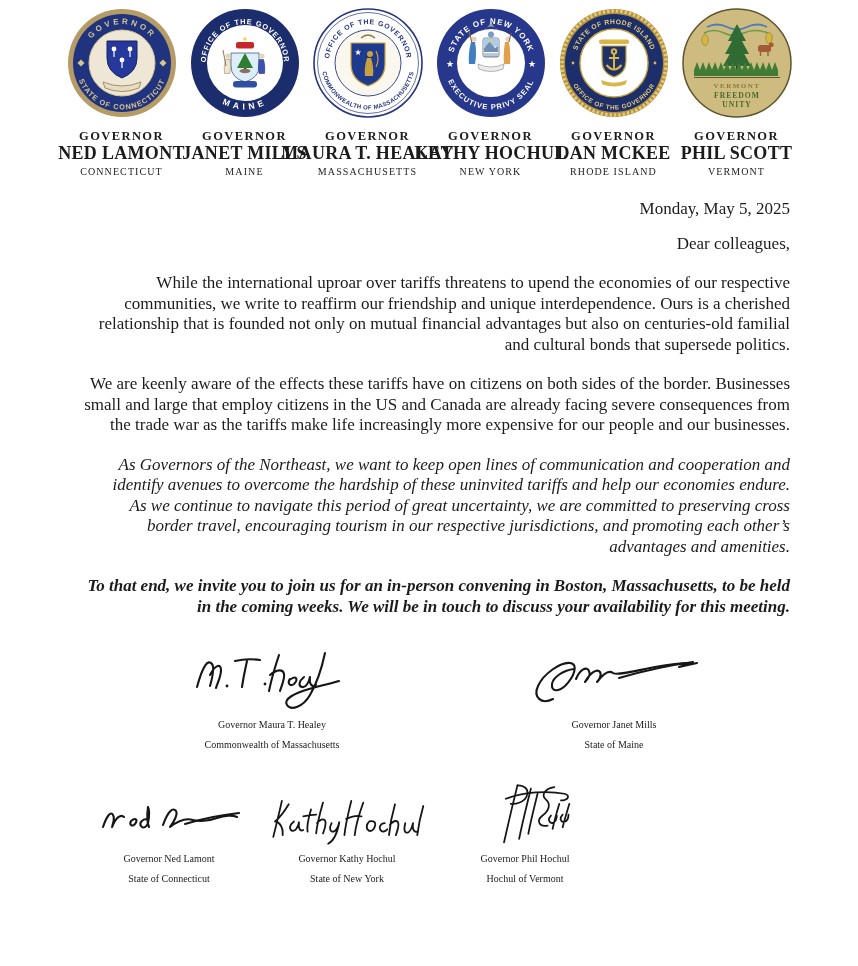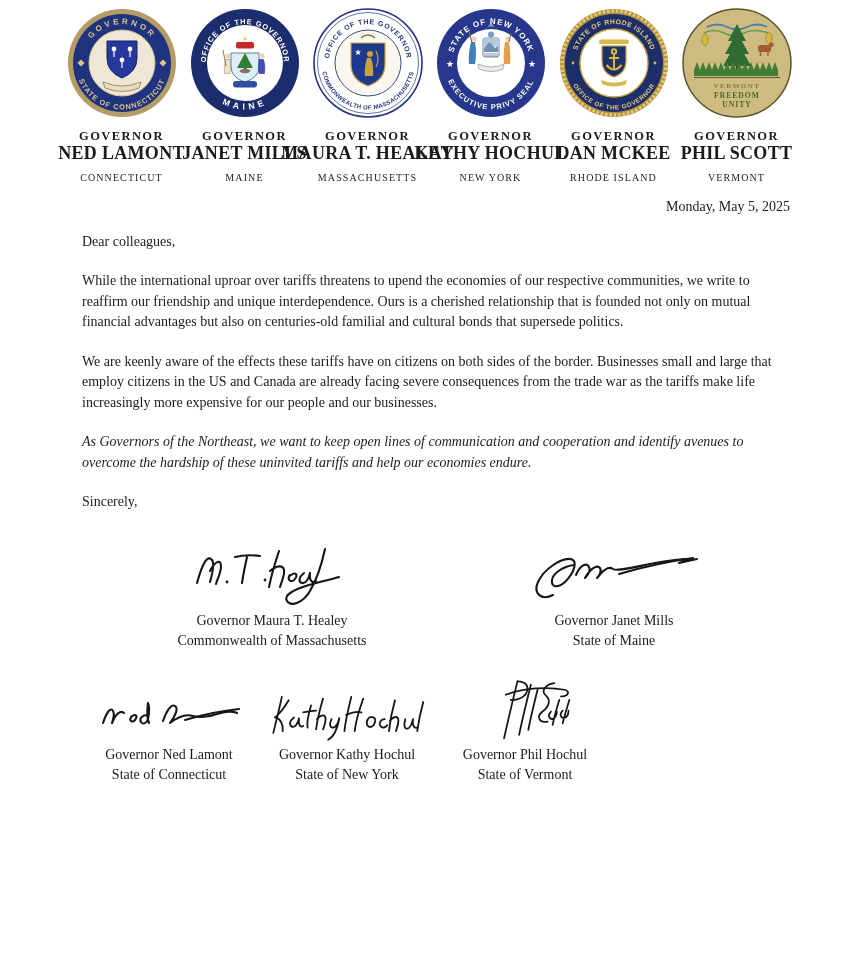--- a/index.html
+++ b/index.html
@@ -6,39 +6,39 @@
   .page{width:858px;height:966px;margin:0 auto;position:relative;background:#ffffff;
         font-family:"Liberation Serif", serif;color:#1b1b1b;overflow:hidden;}
 
   
   .seals-row{display:flex;justify-content:center;align-items:flex-start;gap:7px;padding-top:8px;}
   .official{width:116px;display:flex;flex-direction:column;align-items:center;}
   .seal{width:110px;height:110px;}
   .caption{margin-top:10px;text-align:center;}
   .cap-title{font-size:12.5px;font-weight:bold;letter-spacing:1.4px;line-height:17px;white-space:nowrap;}
   .cap-name{font-size:18px;font-weight:bold;letter-spacing:.3px;line-height:17px;white-space:nowrap;font-family:Liberation Serif, serif;}
-  .cap-state{font-size:10px;letter-spacing:1.1px;line-height:15px;margin-top:8px;color:#242424;white-space:nowrap;}
+  .cap-state{font-size:10px;letter-spacing:1.1px;line-height:15px;margin-top:2px;color:#242424;white-space:nowrap;}
 
   
-  .letter{margin:12px 68px 0 82px;font-size:14px;line-height:20.5px;}
+  .letter{margin:20px 68px 0 82px;font-size:17px;line-height:20.5px;}
   .date{text-align:right;margin:0 0 14px 0;}
-  .letter p{margin:0 0 19px 0;}
+  .letter p{margin:0 0 19px 0;text-align:right;}
   .blk{display:block;font-style:italic;}
   .bold{font-weight:bold;}
 
   
   .sig-row1{display:flex;margin:20px 0 0 100px;}
   .sig-row2{display:flex;margin:22px 0 12px 84px;}
   .sig-col{display:flex;flex-direction:column;align-items:center;}
   .sig-col1a{width:344px;}
   .sig-col1b{width:290px;margin-left:25px;justify-content:flex-end;}
   .sig-col2{width:170px;margin-right:8px;}
   .canvas{height:78px;display:flex;align-items:flex-end;justify-content:center;}
   .canvas2{height:72px;display:flex;align-items:flex-end;justify-content:center;}
-  .sig-label{text-align:center;font-size:14px;line-height:20px;white-space:nowrap;}
+  .sig-label{text-align:center;font-size:10px;line-height:20px;white-space:nowrap;}
   .sig-stroke{fill:none;stroke:#161616;stroke-width:2.1;stroke-linecap:round;stroke-linejoin:round;}
 
   
   .ringtext{font-family:"Liberation Sans", sans-serif;font-weight:bold;}
 </style>
 </head>
 <body>
 
 <div class="page">
 
@@ -257,24 +257,25 @@
 
   </header>
 
   <main class="letter">
     <div class="date">Monday, May 5, 2025</div>
     <p>Dear colleagues,</p>
     <p>While the international uproar over tariffs threatens to upend the economies of our respective communities, we write to reaffirm our friendship and unique interdependence. Ours is a cherished relationship that is founded not only on mutual financial advantages but also on centuries-old familial and cultural bonds that supersede politics.</p>
     <p>We are keenly aware of the effects these tariffs have on citizens on both sides of the border. Businesses small and large that employ citizens in the US and Canada are already facing severe consequences from the trade war as the tariffs make life increasingly more expensive for our people and our businesses.</p>
     <p>
       <span class="blk">As Governors of the Northeast, we want to keep open lines of communication and cooperation and identify avenues to overcome the hardship of these uninvited tariffs and help our economies endure.</span>
+      <span class="blk">As we continue to navigate this period of great uncertainty, we are committed to preserving cross border travel, encouraging tourism in our respective jurisdictions, and promoting each other’s advantages and amenities.</span>
     </p>
     <p>
+      <span class="blk bold">To that end, we invite you to join us for an in-person convening in Boston, Massachusetts, to be held in the coming weeks. We will be in touch to discuss your availability for this meeting.</span>
     </p>
-    <p>Sincerely,</p>
   </main>
 
   <section class="sig-row1">
 
     <div class="sig-col sig-col1a">
       <div class="canvas">
         <svg viewBox="0 0 210 78" width="210" height="78">
           <g class="sig-stroke">
             <path d="M30,50 C36,28 41,22 45,27 C48,31 45,42 43,49 M43,38 C48,28 54,26 54,33 C54,40 50,47 49,51"></path>
             <path d="M68,24 C76,22 86,22 93,23 M80,24 C78,33 76,43 75,50"></path>
@@ -356,18 +357,18 @@
             <path d="M56,10 C66,10 70,16 67,23 C64,30 54,33 48,32"></path>
             <path d="M72,14 C66,38 61,58 58,74"></path>
             <path d="M80,20 C75,40 71,56 69,68"></path>
             <path d="M100,12 C88,14 84,22 90,27 C96,32 94,40 86,46 C78,52 82,60 92,58"></path>
             <path d="M42,26 C64,18 92,16 112,20 C120,22 116,28 108,28"></path>
             <path d="M96,46 C92,50 93,54 97,55 C101,55 103,50 103,46 M110,45 C106,49 107,53 111,54 C115,54 117,49 117,45 M106,32 C103,42 100,52 98,62 M118,32 C115,42 112,52 110,60"></path>
           </g>
         </svg>
       </div>
       <div class="sig-label">Governor Phil Hochul</div>
-      <div class="sig-label">State of Vermont</div>
+      <div class="sig-label">Hochul of Vermont</div>
     </div>
 
   </section>
 
 </div>
 
 </body></html>

